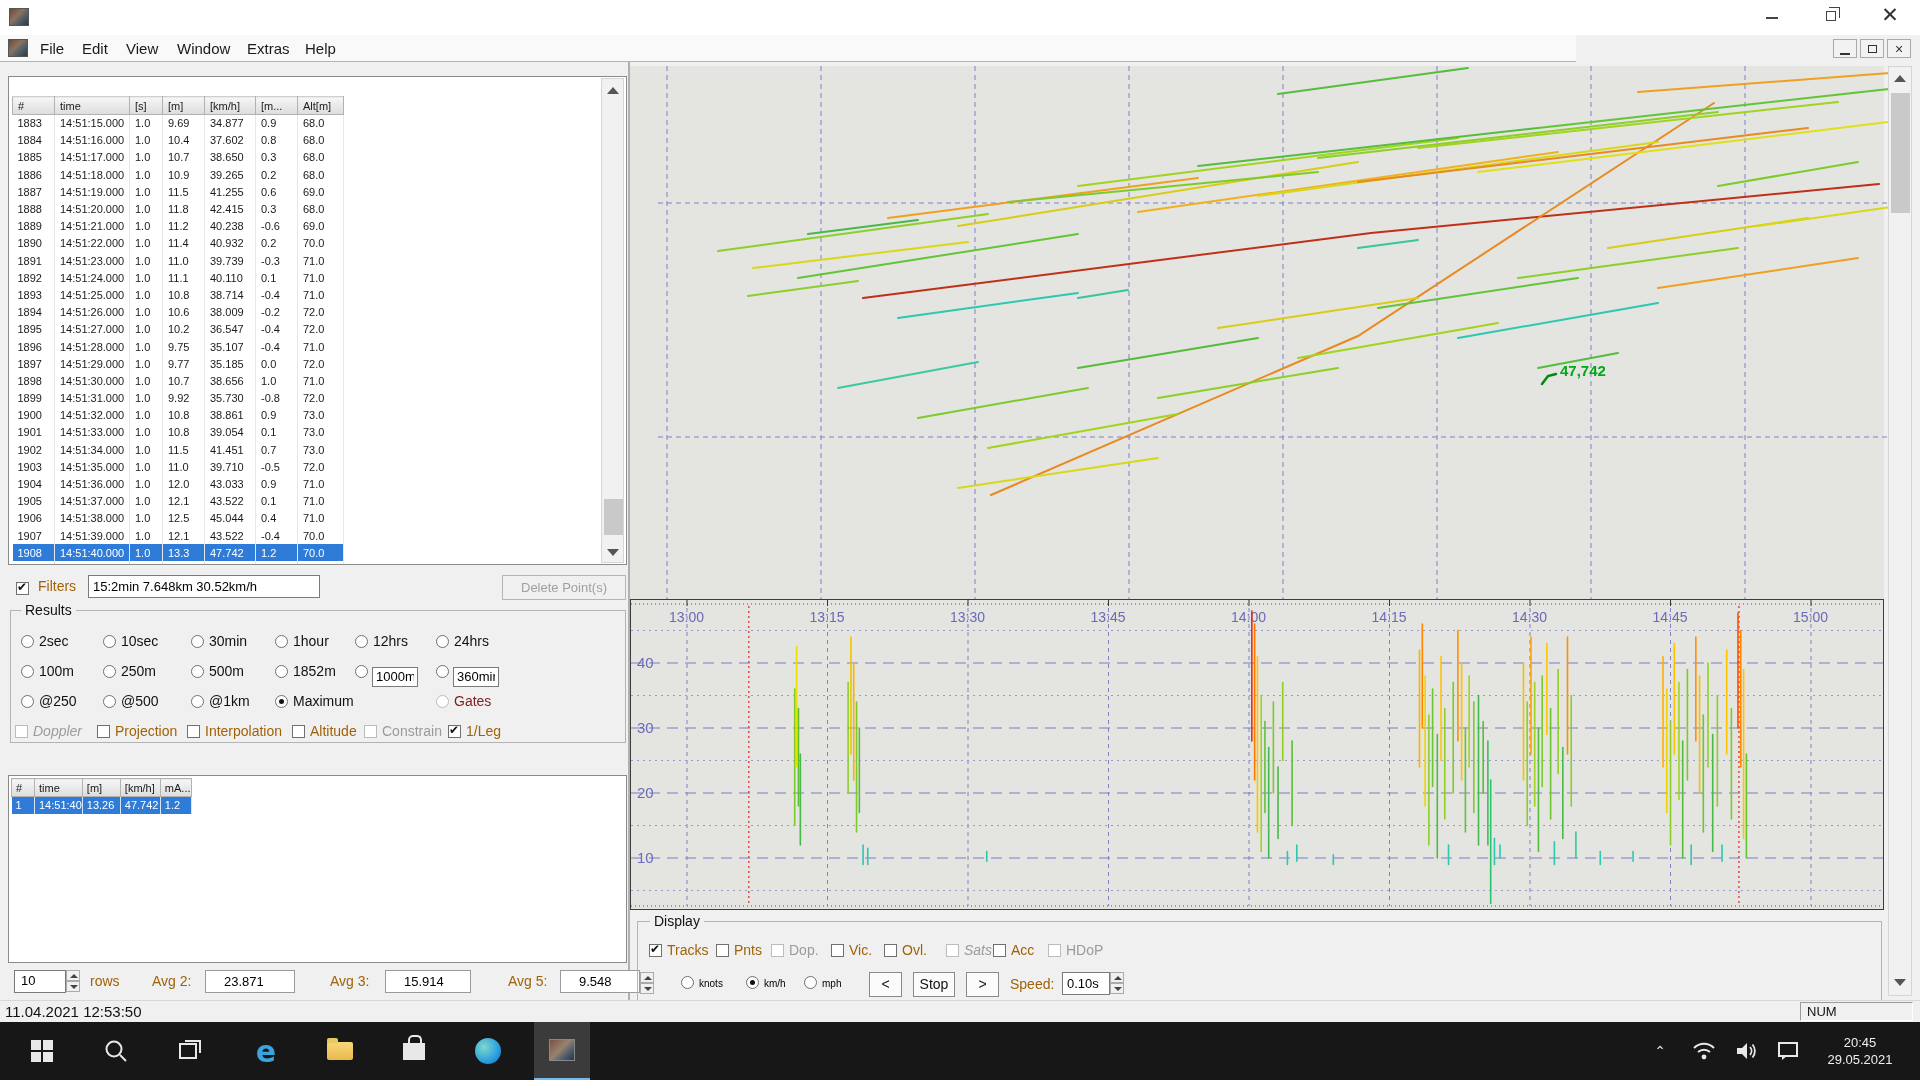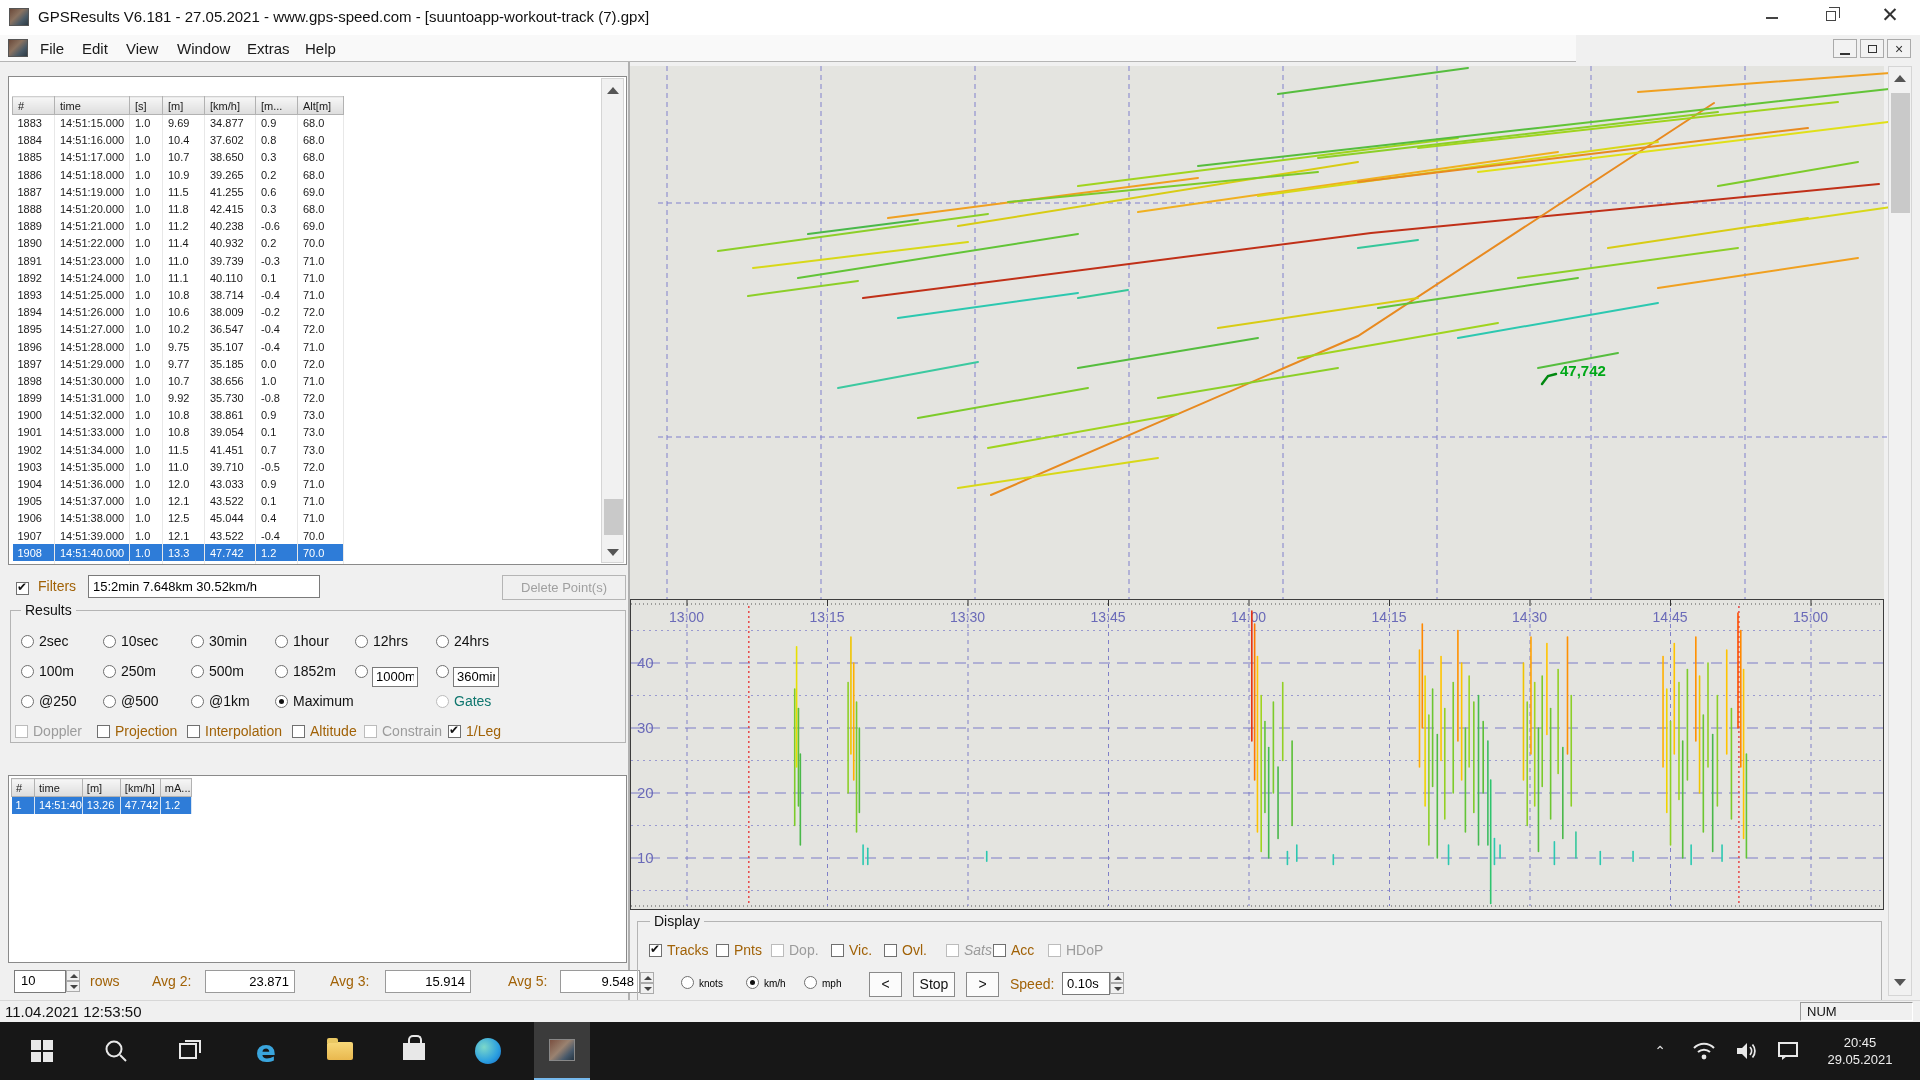--- a/index.html
+++ b/index.html
@@ -64,25 +64,25 @@
   #results-box { left:10px; top:548px; width:616px; height:133px; }
   #results-legend { left:10px; }
   .rrow { position:absolute; left:10px; width:600px; height:20px; display:grid; grid-template-columns:82px 88px 84px 80px 81px 1fr; }
   #rrow1 { top:22px; } #rrow2 { top:52px; } #rrow3 { top:82px; }
   .radio { display:inline-block; width:13px; height:13px; border:1px solid #707070; border-radius:50%; background:#fff; position:relative; vertical-align:-2px; }
   .radio.sel:after { content:""; position:absolute; left:3px; top:3px; width:5px; height:5px; border-radius:50%; background:#111; }
   .radio.dis { border-color:#bcbcbc; }
   .ritem { white-space:nowrap; font-size:14px; color:#111; }
   .ritem .txt { margin-left:5px; }
   .ritem input { width:46px; height:20px; border:1px solid #7a7a7a; font-size:13px; padding:1px 3px; margin-left:4px; font-family:"Liberation Sans",sans-serif; vertical-align:-5px;}
-  .ritem.dis { color:#0f766e; }
+  .ritem.dis { color:#7f1d1d; }
   #opts-row { position:absolute; left:0; top:112px; width:616px; height:20px; }
   .opt { position:absolute; white-space:nowrap; font-size:14px; }
   .opt .txt { margin-left:5px; }
-  #opts-row .opt:nth-child(1){left:4px;} #opts-row .opt:nth-child(2){left:86px;}
+  #opts-row .opt:nth-child(1){left:4px;font-style:italic;} #opts-row .opt:nth-child(2){left:86px;}
   #opts-row .opt:nth-child(3){left:176px;} #opts-row .opt:nth-child(4){left:281px;}
   #opts-row .opt:nth-child(5){left:353px;} #opts-row .opt:nth-child(6){left:437px;}
 
   
   #resbox { left:8px; top:713px; width:619px; height:188px; background:#fff; border:1px solid #8a8a8a; overflow:hidden; }
   #res-table { position:absolute; left:2px; top:2px; border-collapse:collapse; table-layout:fixed; font-size:11px; color:#1a1a1a; }
   #res-table th { height:18px; font-weight:normal; text-align:left; padding:0 0 0 4px;
       background:linear-gradient(#f6f6f6,#dddddd); border:1px solid #b2b2b2; }
   #res-table td { height:17px; padding:0 0 0 4px; border-right:1px solid #d8e4f2; white-space:nowrap; }
   #res-table tr.sel td { background:#2e7cd8; color:#fff; }
@@ -92,21 +92,21 @@
   .spinbox { position:absolute; background:#fff; border:1px solid #7a7a7a; font-size:13px; }
   .spincol { position:absolute; width:14px; }
   .spincol .u,.spincol .d { position:absolute; left:0; width:14px; height:11px; background:#f0f0f0; border:1px solid #ababab; }
   .spincol .u:after { content:""; position:absolute; left:3px; top:3px; border-left:4px solid transparent; border-right:4px solid transparent; border-bottom:4px solid #444; }
   .spincol .d:after { content:""; position:absolute; left:3px; top:3px; border-left:4px solid transparent; border-right:4px solid transparent; border-top:4px solid #444; }
   .spincol .d { top:11px; }
   #rows-spin-box { left:14px; top:2px; width:52px; height:23px; padding:2px 6px; }
   #rows-spin-col { left:66px; top:2px; }
   #rows-lbl { position:absolute; left:90px; top:5px; }
   .avg-lbl { position:absolute; top:5px; }
-  .avg-val { position:absolute; top:2px; height:23px; background:#fff; border:1px solid #9a9a9a; font-size:13px; padding:3px 5px;text-align:right; }
+  .avg-val { position:absolute; top:2px; height:23px; background:#fff; border:1px solid #9a9a9a; font-size:13px; padding:3px 18px; }
   #avg2-lbl { left:152px; } #avg2-val { left:205px; width:90px; }
   #avg3-lbl { left:330px; } #avg3-val { left:385px; width:86px; }
   #avg5-lbl { left:508px; } #avg5-val { left:560px; width:80px; }
 
   
   #map { left:630px; top:4px; width:1254px; height:533px; background:#e4e4e0;padding-left:28px; }
   #chart { left:630px; top:537px; width:1254px; height:311px; background:#e4e4e0; border:1px solid #3c3c3c; }
   #display-box { left:637px; top:859px; width:1245px; height:86px; }
   #display-legend { left:12px; }
   #display-checks { position:absolute; left:0; top:20px; width:1245px; height:20px; }
@@ -149,21 +149,20 @@
   .tray-txt { color:#eee; font-size:13px; text-align:center; line-height:17px; }
   .chev { color:#ddd; font-size:14px; }
 </style>
 </head>
 <body>
 
 <div id="screen">
 
   <div id="titlebar" class="abs">
     <div id="app-icon-title" class="abs"></div>
-    <div id="title-text" class="abs">GPSResults V6.181 - 27.05.2021 - www.gps-speed.com - [suuntoapp-workout-track (7).gpx]</div>
     <div id="btn-min" class="abs winbtn">
         <span class="glyph-minimize"></span>
       </div>
     <div id="btn-max" class="abs winbtn">
         <span class="glyph-restore"></span>
       </div>
     <div id="btn-close" class="abs winbtn"><span>✕</span></div>
   </div>
 
   <div id="menubar" class="abs">

